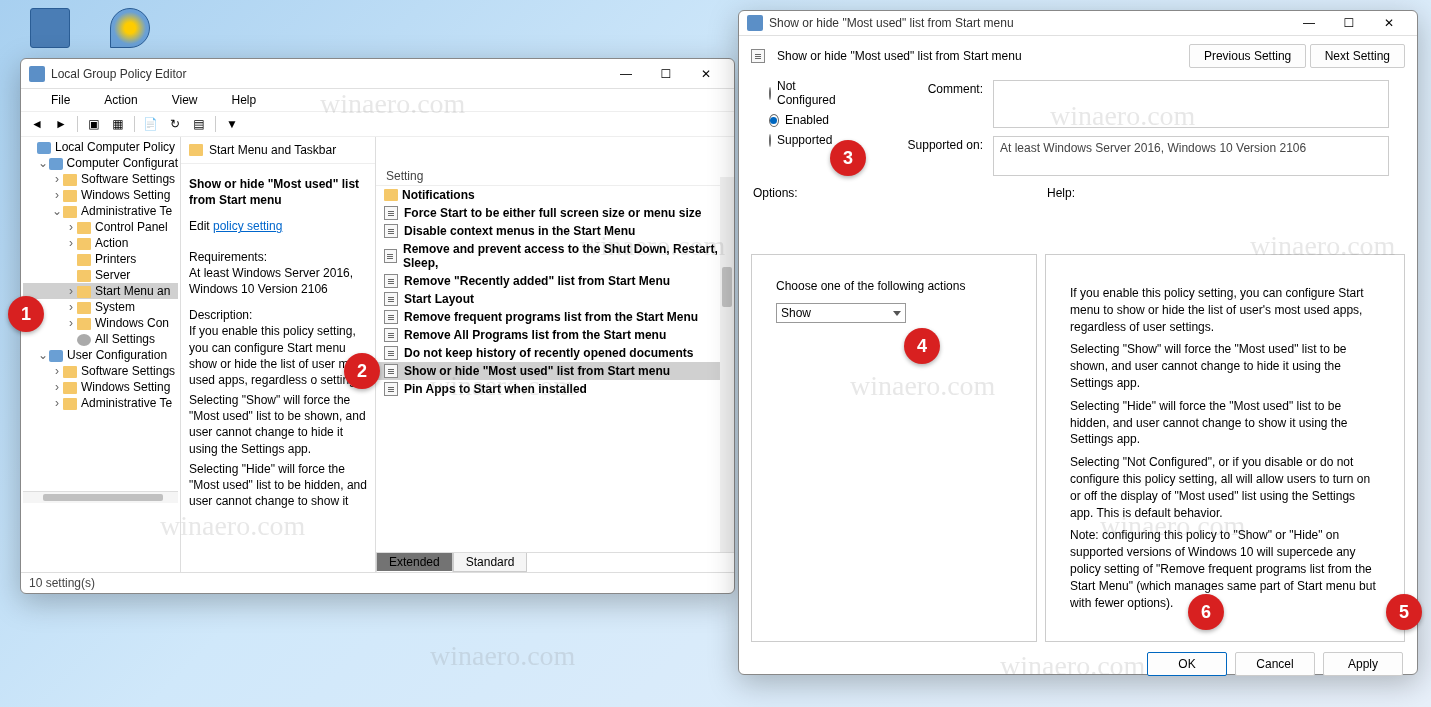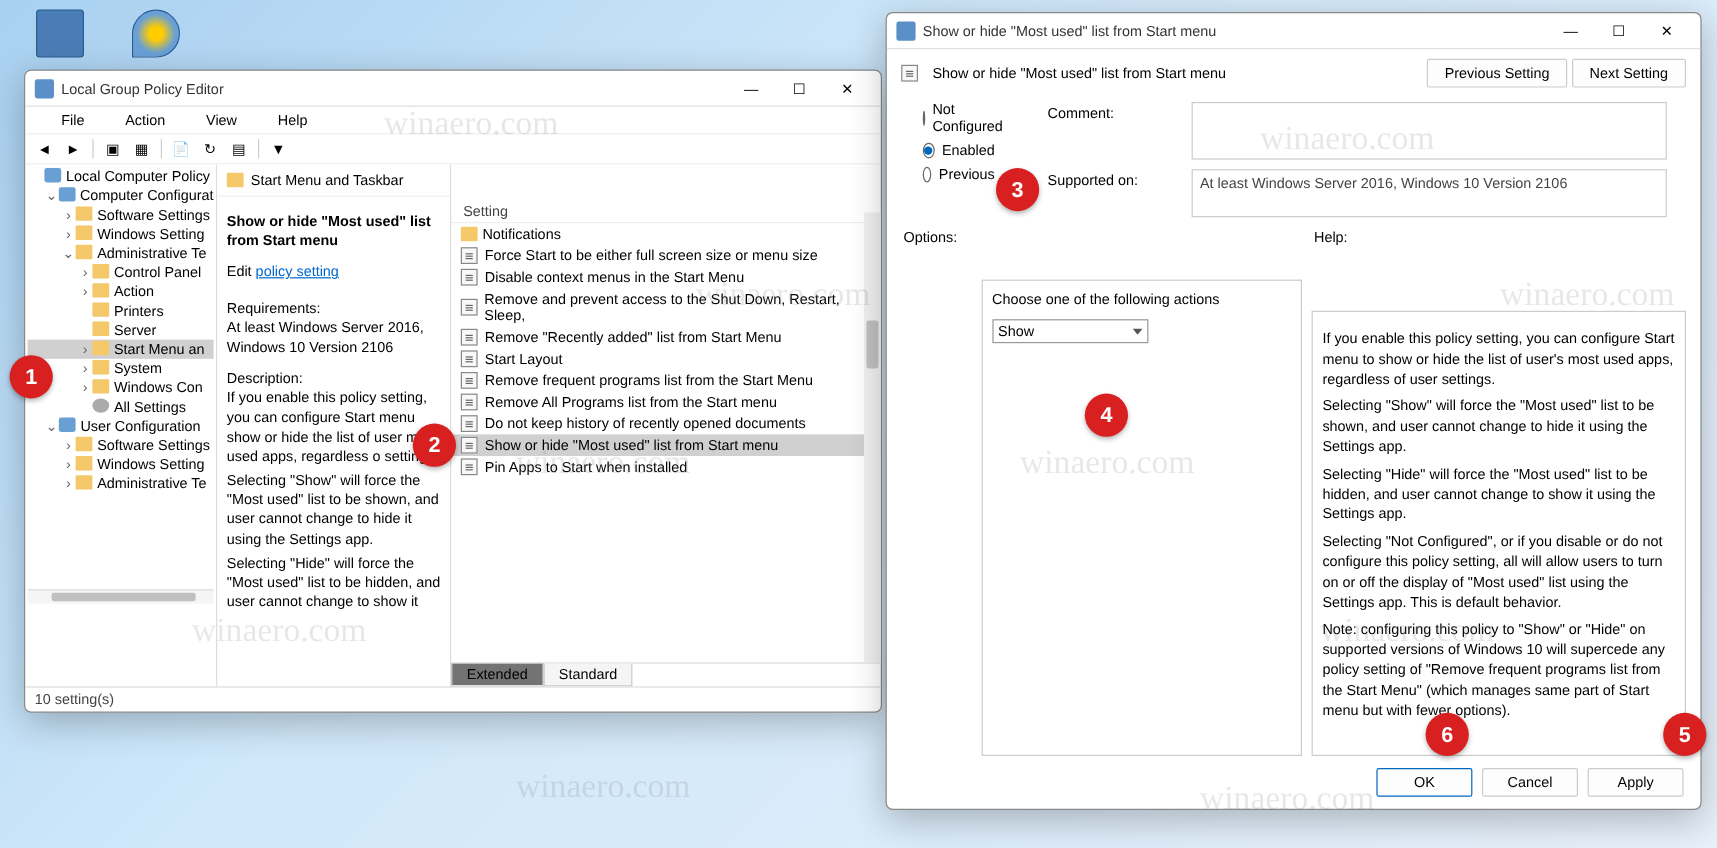--- a/index.html
+++ b/index.html
@@ -14,37 +14,37 @@
 .titlebar .title { flex: 1; color: #333; }
 .win-controls { display: flex; gap: 0; }
 .win-btn { width: 40px; height: 24px; display: flex; align-items: center; justify-content: center; cursor: pointer; }
 .menubar { display: flex; gap: 14px; padding: 4px 10px; border-bottom: 1px solid #eee; }
 .menubar span { cursor: pointer; margin-left: 20px; }
 .toolbar { display: flex; gap: 4px; padding: 3px 6px; border-bottom: 1px solid #eee; align-items: center; }
 .tb-btn { width: 20px; height: 18px; border: 1px solid transparent; display: flex; align-items: center; justify-content: center; cursor: pointer; }
 .tb-sep { width: 1px; height: 16px; background: #ccc; margin: 0 2px; }
 .gp-body { display: flex; flex: 1; overflow: hidden; }
 .tree { width: 160px; border-right: 1px solid #ddd; overflow: hidden; padding: 2px; }
-.tree-node { display: flex; align-items: flex-start; padding: 1px 0 1px 2px; white-space: nowrap; cursor: pointer; }
+.tree-node { display: flex; align-items: flex-end; padding: 1px 0 1px 2px; white-space: nowrap; cursor: pointer; }
 .tree-node.sel { background: #d0d0d0; }
 .expander { width: 12px; text-align: center; color: #666; }
 .tree-icon { width: 14px; height: 12px; background: #f5c869; border-radius: 1px; margin-right: 4px; }
 .tree-icon.comp { background: #6a9fd4; border-radius: 2px; }
 .tree-icon.gear { background: #aaa; border-radius: 50%; }
 .ind1 { padding-left: 14px; } .ind2 { padding-left: 28px; } .ind3 { padding-left: 42px; }
 .midpane { width: 195px; border-right: 1px solid #ddd; display: flex; flex-direction: column; }
 .midhdr { background: #fff; padding: 6px 8px; border-bottom: 1px solid #eee; display: flex; align-items: center; }
 .midhdr .tree-icon { margin-right: 6px; }
 .midbody { padding: 8px; flex: 1; overflow: hidden; }
 .midbody strong { font-weight: 600; }
 .midbody a { color: #0066cc; text-decoration: underline; cursor: pointer; }
 .midbody p { margin: 4px 0; line-height: 1.35; }
 .listpane { flex: 1; display: flex; flex-direction: column; position: relative; }
 .listcol { padding: 2px 10px; border-bottom: 1px solid #eee; color: #444; }
-.listitems { flex: 1; overflow: hidden; }
+.listitems { flex: 1; overflow: hidden; font-weight: bold; }
 .litem { display: flex; align-items: center; padding: 2px 8px; cursor: pointer; }
 .litem.sel { background: #d0d0d0; }
 .li-icon { width: 14px; height: 14px; border: 1px solid #888; background: #f8f8f8; margin-right: 6px; display: flex; align-items: center; justify-content: center; }
 .li-icon::before { content: ''; width: 6px; height: 1px; background: #666; box-shadow: 0 2px 0 #666, 0 -2px 0 #666; }
 .scroll-v { position: absolute; right: 0; top: 40px; bottom: 20px; width: 14px; background: #f0f0f0; }
 .scroll-thumb { position: absolute; left: 2px; right: 2px; top: 90px; height: 40px; background: #c0c0c0; border-radius: 2px; }
 .tabs { display: flex; border-top: 1px solid #ddd; }
 .tab { padding: 2px 12px; border: 1px solid #ccc; border-top: none; background: #f5f5f5; cursor: pointer; }
 .tab.active { background: #737373; border-bottom-color: #fff; }
 .statusbar { border-top: 1px solid #ddd; padding: 3px 8px; color: #444; }
@@ -52,28 +52,28 @@
 .hthumb { position: absolute; left: 20px; width: 120px; top: 2px; bottom: 2px; background: #c0c0c0; border-radius: 2px; }
 
 .settings-win { top: 10px; left: 738px; width: 680px; height: 665px; }
 .settings-top { padding: 8px 12px; display: flex; align-items: center; justify-content: space-between; }
 .settings-top .left { display: flex; align-items: center; }
 .s-btn { border: 1px solid #ccc; background: #fdfdfd; padding: 4px 14px; cursor: pointer; border-radius: 2px; }
 .radio-row { display: flex; align-items: center; gap: 6px; padding: 3px 30px; }
 .radio { width: 13px; height: 13px; border: 1px solid #666; border-radius: 50%; display: flex; align-items: center; justify-content: center; }
 .radio.checked::after { content: ''; width: 7px; height: 7px; background: #0067c0; border-radius: 50%; }
 .sec-row { display: flex; padding: 4px 14px; gap: 10px; }
-.sec-row label { width: 110px; padding-top: 2px; }
+.sec-row label { width: 110px; text-align: right; padding-top: 2px; }
 .txtarea { flex: 1; border: 1px solid #ccc; height: 48px; background: #fff; }
 .supported-box { flex: 1; border: 1px solid #ccc; height: 40px; padding: 4px 6px; background: #fff; color: #444; }
 .cols { display: flex; gap: 8px; padding: 0 12px; flex: 1; }
-.colL { width: 334px; display: flex; flex-direction: row; gap: 18px; }
+.colL { width: 286px; display: flex; flex-direction: column; }
 .colR { flex: 1; display: flex; flex-direction: column; }
 .col-label { padding: 6px 2px; }
-.panel { border: 1px solid #ccc; flex: 1; padding: 8px; background: #fff; overflow: hidden; margin-top: 48px; }
+.panel { border: 1px solid #ccc; flex: 1; padding: 24px; background: #fff; overflow: hidden; margin-top: 48px; }
 .panel p { margin: 6px 0; line-height: 1.4; }
 .select { width: 130px; border: 1px solid #999; padding: 2px 4px; background: #fff; display: flex; justify-content: space-between; align-items: center; cursor: pointer; margin-top: 10px; }
 .chev { width: 0; height: 0; border-left: 4px solid transparent; border-right: 4px solid transparent; border-top: 5px solid #555; }
 .dlg-btns { display: flex; justify-content: flex-end; gap: 8px; padding: 10px 14px; }
 .dlg-btns .s-btn { width: 80px; text-align: center; }
 .dlg-btns .s-btn.primary { border-color: #0067c0; }
 .callout { position: absolute; width: 36px; height: 36px; background: #d82020; border-radius: 50%; color: #fff; font-size: 18px; font-weight: bold; display: flex; align-items: center; justify-content: center; box-shadow: 0 2px 4px rgba(0,0,0,0.3); z-index: 50; }
 .watermark { position: absolute; color: rgba(120,120,120,0.18); font-size: 28px; font-family: Georgia, serif; pointer-events: none; }
 </style>
 </head>
@@ -304,21 +304,21 @@
       <div class="radio-row">
           <span class="radio"></span>
           <span>Not Configured</span>
         </div>
       <div class="radio-row">
           <span class="radio checked"></span>
           <span>Enabled</span>
         </div>
       <div class="radio-row">
           <span class="radio"></span>
-          <span>Previous</span>
+          <span>Supported</span>
         </div>
     </div>
     <div style="flex:1; padding-right:14px">
       <div class="sec-row">
           <label>Comment:</label>
           <div class="txtarea"></div>
         </div>
       <div class="sec-row">
           <label>Supported on:</label>
           <div class="supported-box">At least Windows Server 2016, Windows 10 Version 2106</div>

